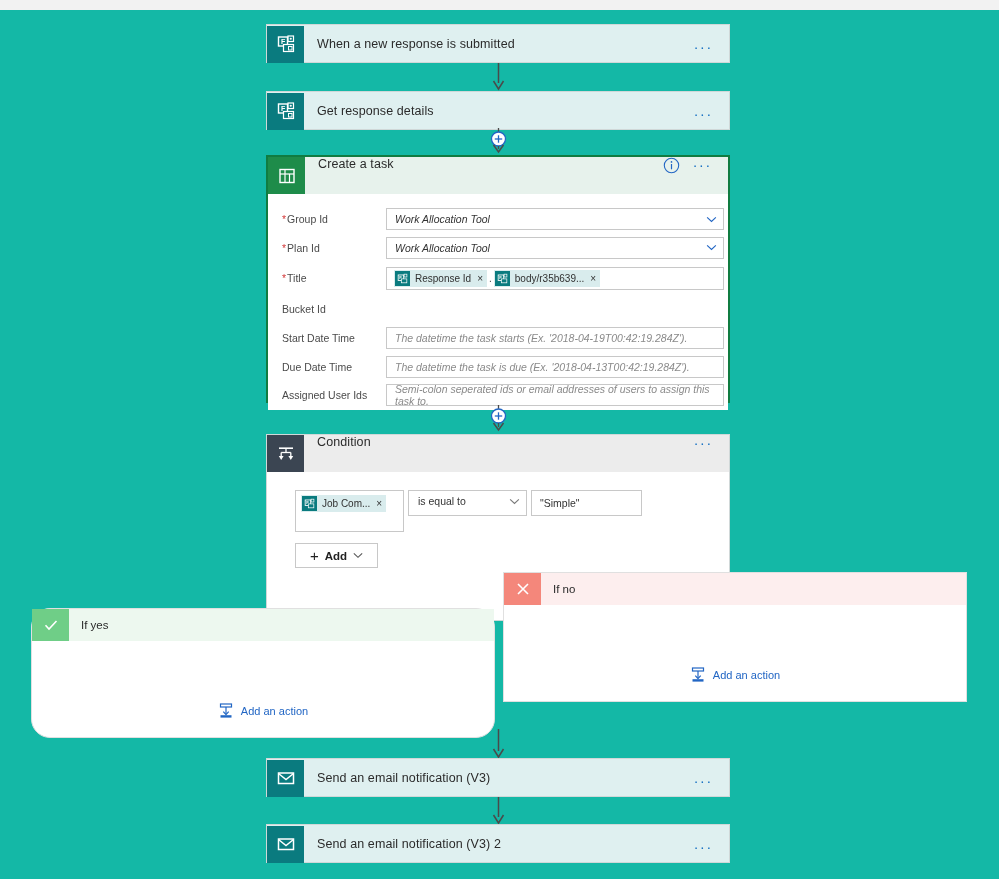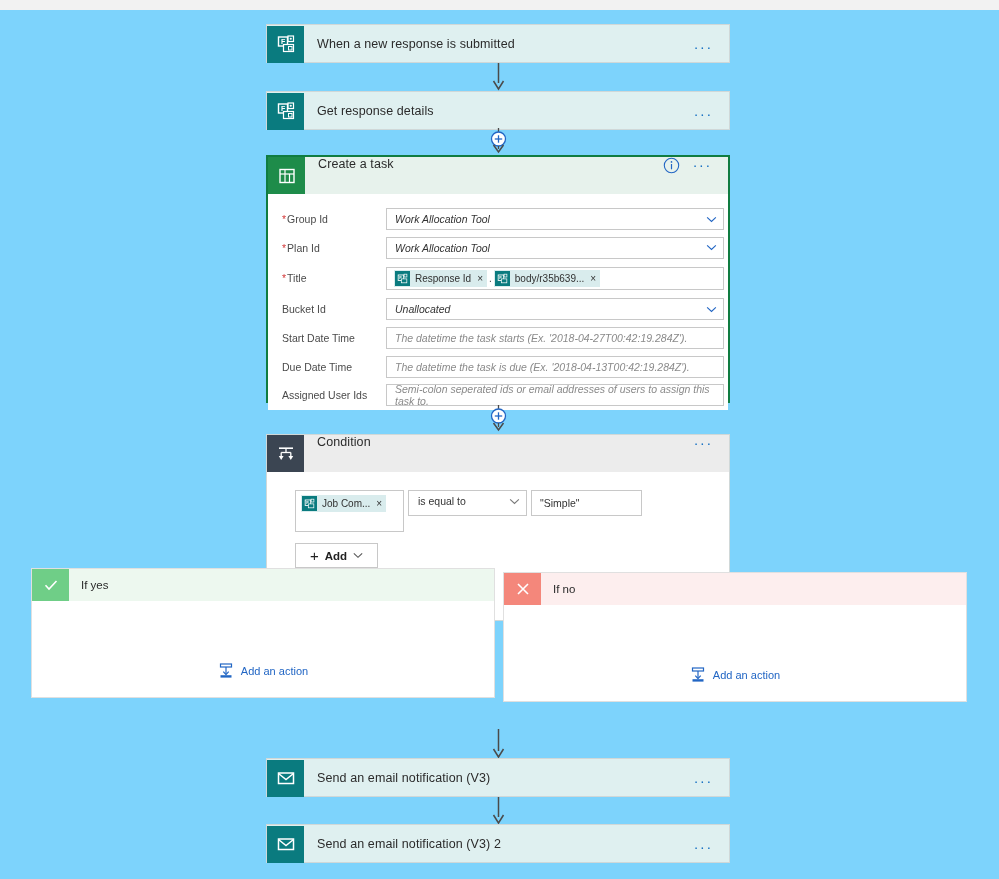--- a/index.html
+++ b/index.html
@@ -7,21 +7,21 @@
   html, body {
     margin: 0; padding: 0;
     width: 999px; height: 879px;
     background: #f8f8f8;
     font-family: "Liberation Sans", sans-serif;
     overflow: hidden;
   }
   .canvas {
     position: relative;
     width: 999px; height: 879px;
-    background: #7dd3fc;
+    background: #14b8a6;
   }
   .topstrip {
     position: absolute; left: 0; top: 0; width: 999px; height: 10px;
     background: #f2f2f2;
   }
 
   
   .node {
     position: absolute;
     background: #dff0f0;
@@ -309,32 +309,26 @@
               </svg>
             </span>
             <span class="tlabel">body/r35b639...</span>
             <span class="tx">×</span>
           </span>
         </div>
       </div>
 
       <div class="frow" style="height:30px">
         <div class="flabel">Bucket Id</div>
-        <div class="fctl">
-          <span>Unallocated</span>
-          <svg class="chev" viewBox="0 0 12 8">
-              <path d="M1 1.5 L6 6.2 L11 1.5" fill="none" stroke="#2266c4" stroke-width="1.3"></path>
-            </svg>
-        </div>
       </div>
 
       <div class="frow">
         <div class="flabel">Start Date Time</div>
         <div class="fctl">
-          <span class="ph">The datetime the task starts (Ex. '2018-04-27T00:42:19.284Z').</span>
+          <span class="ph">The datetime the task starts (Ex. '2018-04-19T00:42:19.284Z').</span>
         </div>
       </div>
 
       <div class="frow">
         <div class="flabel">Due Date Time</div>
         <div class="fctl">
           <span class="ph">The datetime the task is due (Ex. '2018-04-13T00:42:19.284Z').</span>
         </div>
       </div>
 
@@ -406,21 +400,21 @@
       <div class="add-btn">
         <span class="plusglyph">+</span>
         <span>Add</span>
         <svg width="10" height="7" viewBox="0 0 12 8">
             <path d="M1 1.5 L6 6.2 L11 1.5" fill="none" stroke="#555" stroke-width="1.3"></path>
           </svg>
       </div>
     </div>
   </div>
 
-  <div class="branch yes" style="left:31px; top:568px;">
+  <div class="branch yes" style="left:31px; top:608px;border-radius:19px;">
     <div class="bhdr">
       <div class="bmark">
         <svg width="18" height="18" viewBox="0 0 18 18">
             <path d="M3.5 9.3 L7 13 L14.5 5" fill="none" stroke="#fff" stroke-width="1.6"></path>
           </svg>
       </div>
       <div class="blabel">If yes</div>
     </div>
     <div class="badd">
       <svg width="16" height="16" viewBox="0 0 16 16">

